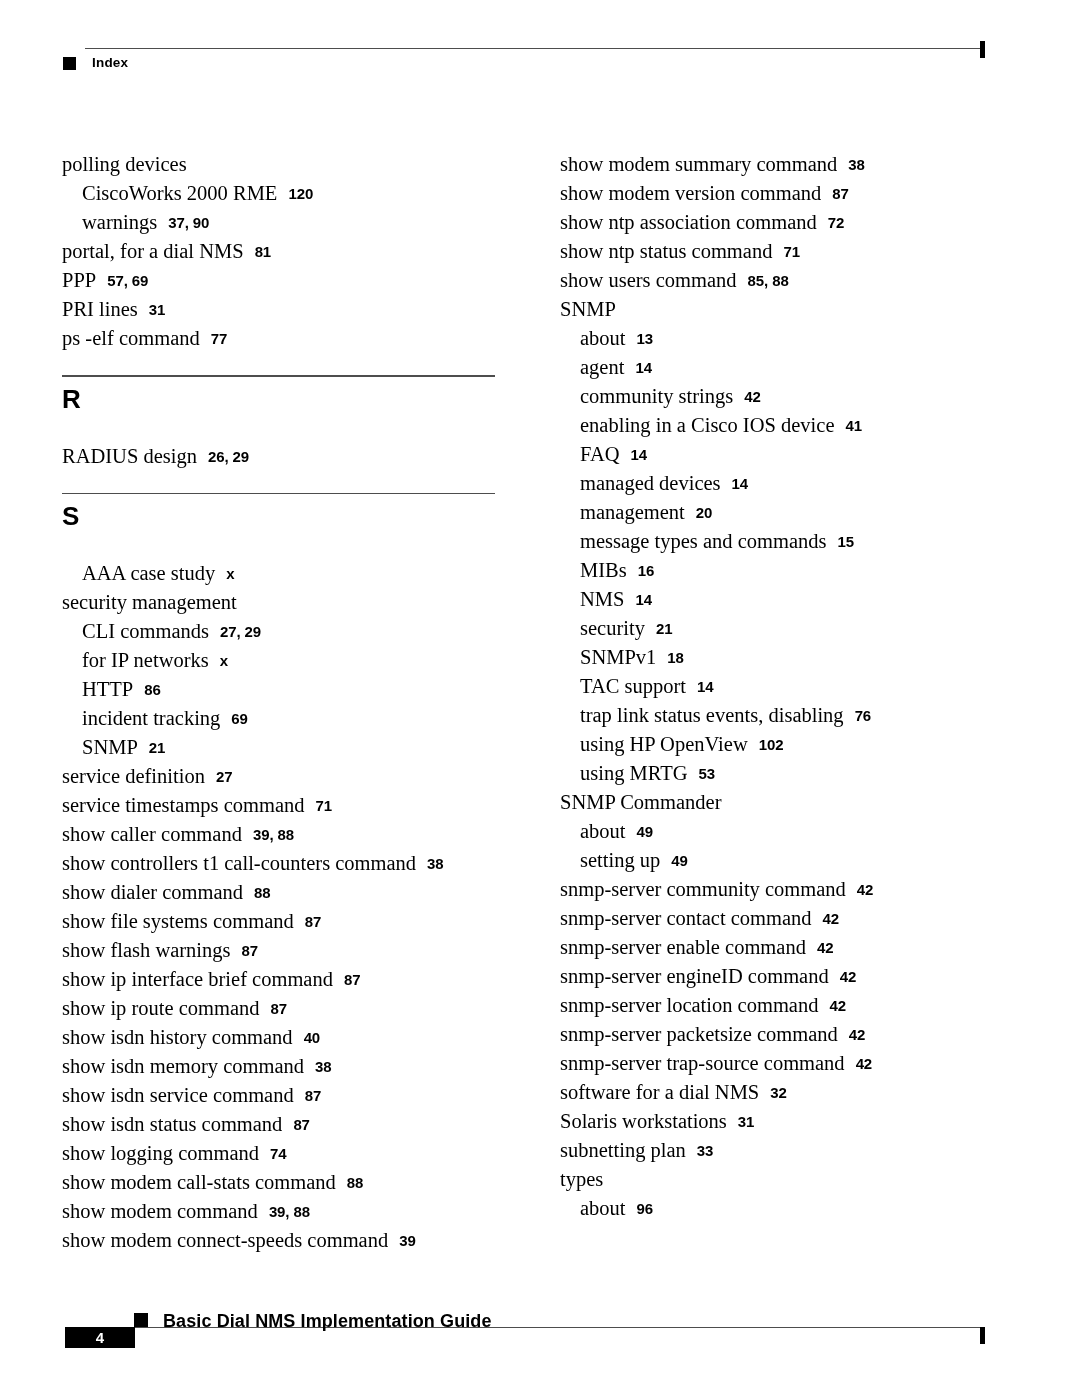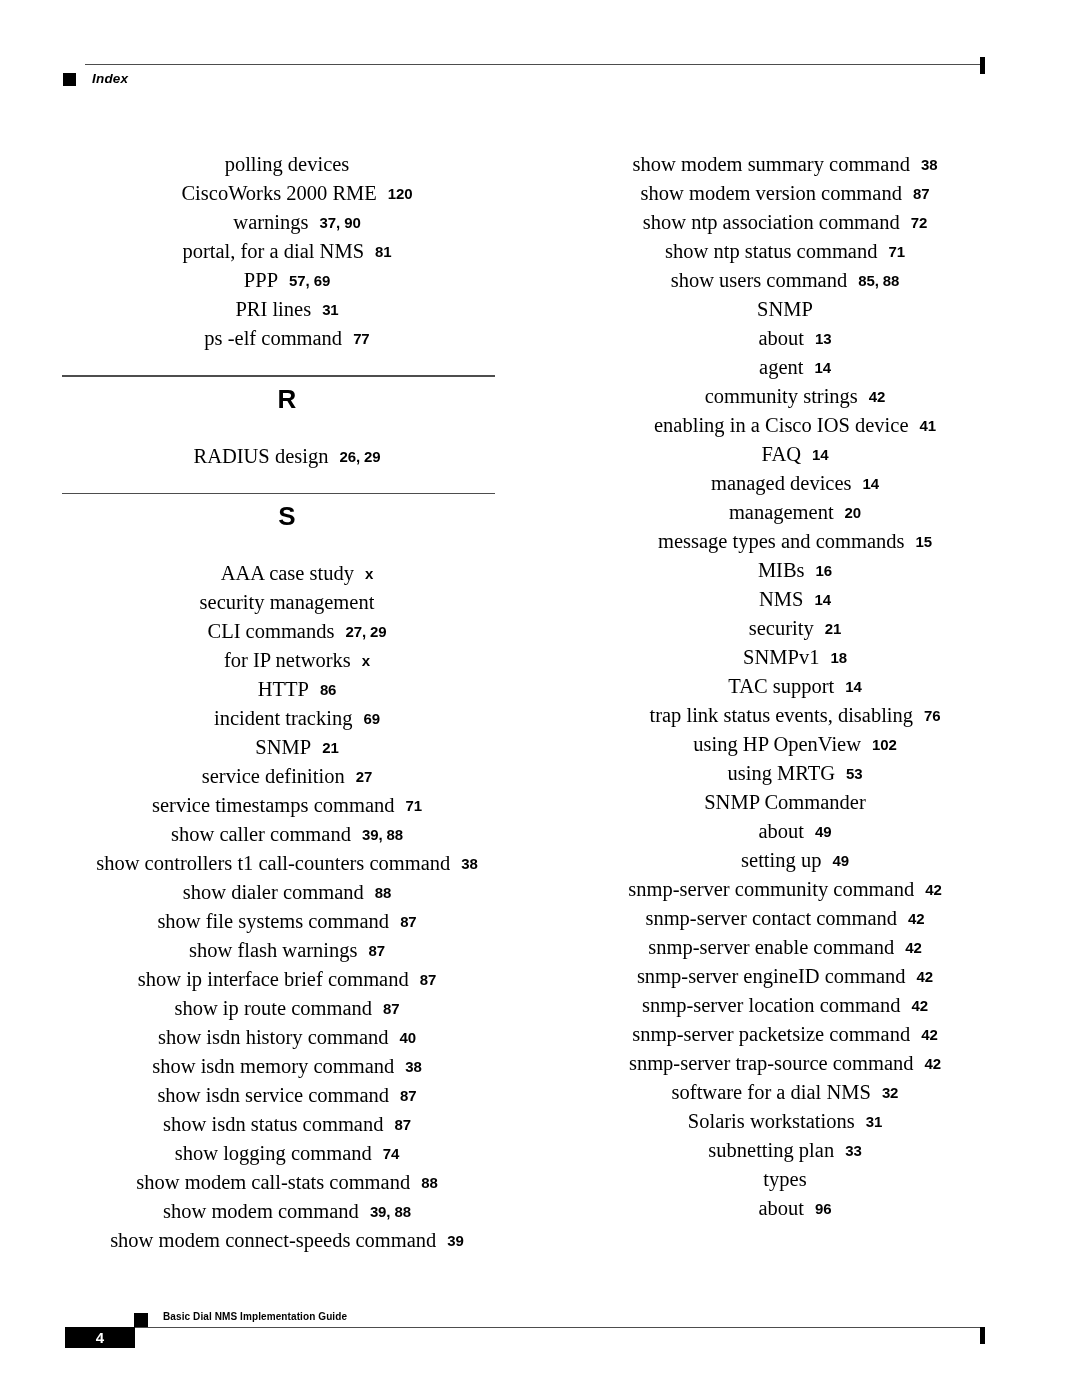--- a/index.html
+++ b/index.html
@@ -13,24 +13,23 @@
     position: relative;
     font-family: "Liberation Serif", serif;
     color: #000000;
     overflow: hidden;
   }
 
   
   .page-header {
     position: absolute;
     left: 0;
-    top: 16px;
+    top: 0;
     width: 1080px;
     height: 90px;
-    font-style: italic;
   }
   .header-rule {
     position: absolute;
     left: 85px;
     top: 48px;
     width: 895px;
     height: 1px;
     background: #4d4d4d;
   }
   .header-tick {
@@ -60,21 +59,20 @@
     color: #000000;
   }
 
   
   .columns {
     position: absolute;
     left: 0;
     top: 0;
     width: 1080px;
     height: 1397px;
-    text-align: center;
   }
   .column {
     position: absolute;
     top: 150px;
     width: 450px;
   }
   .column-left  { left: 62px; }
   .column-right { left: 560px; }
 
   
@@ -155,21 +153,21 @@
     width: 14px;
     height: 14px;
     background: #000000;
   }
   .footer-title {
     position: absolute;
     left: 163px;
     top: 1311px;
     font-family: "Liberation Sans", sans-serif;
     font-weight: bold;
-    font-size: 10px;
+    font-size: 18px;
     letter-spacing: 0.1px;
     color: #000000;
   }
   .footer-pagebox {
     position: absolute;
     left: 65px;
     top: 1327px;
     width: 70px;
     height: 21px;
     background: #000000;

